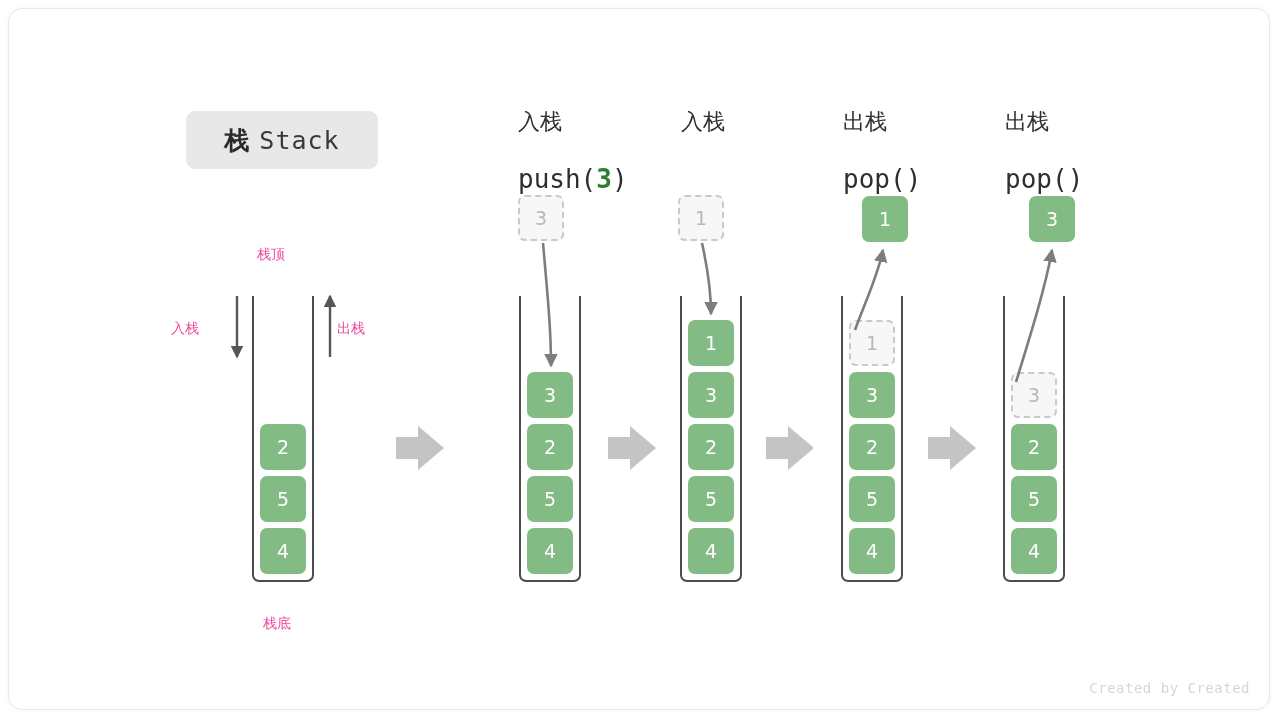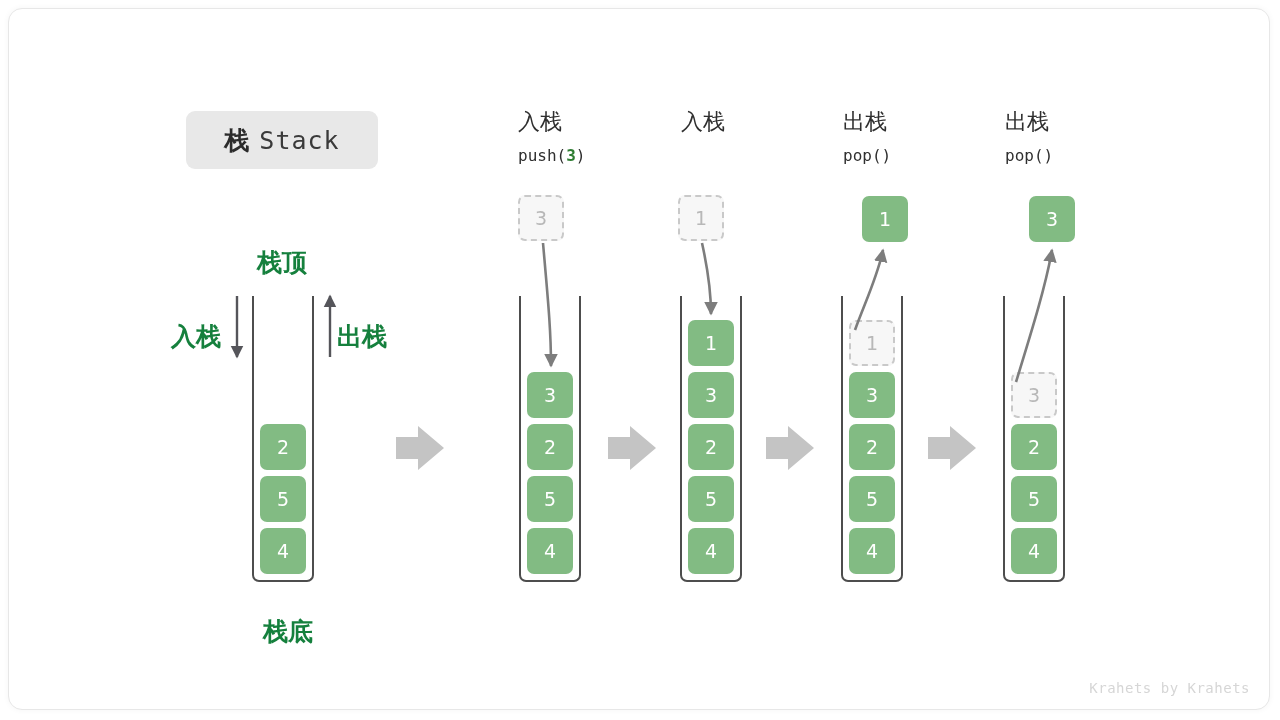--- a/index.html
+++ b/index.html
@@ -57,45 +57,46 @@
     font-size: 25px;
     color: #3a3a3a;
     margin-left: 10px;
     letter-spacing: 1px;
   }
 
   
   .cn-bold {
     position: absolute;
     font-family: "DejaVu Sans", "Liberation Sans", sans-serif;
-    font-weight: bold;
-    font-size: 25px;
-    color: #15803d;
+    font-weight: normal;
+    font-size: 14px;
+    color: #ec4899;
     white-space: nowrap;
   }
 
   
   .op-head {
     position: absolute;
     width: 170px;
     text-align: left;
   }
   .op-head .op-cn {
     font-family: "DejaVu Sans", "Liberation Sans", sans-serif;
     font-size: 22px;
     color: #2f2f2f;
     line-height: 34px;
     white-space: nowrap;
   }
   .op-head .op-code {
     font-family: "DejaVu Sans Mono", "Liberation Mono", monospace;
-    font-size: 16px;
+    font-size: 26px;
     color: #2f2f2f;
     line-height: 34px;
     white-space: nowrap;
+    margin-top: 23px;
   }
   .op-head .op-code .arg {
     color: #2e7d32;
     font-weight: bold;
   }
 
   
   .stack {
     position: absolute;
     width: 62px;
@@ -252,14 +253,14 @@
       <path d="M608,437 h22 v-11 l26,22 -26,22 v-11 h-22 z"></path>
     </g>
     <g fill="#c4c4c4">
       <path d="M766,437 h22 v-11 l26,22 -26,22 v-11 h-22 z"></path>
     </g>
     <g fill="#c4c4c4">
       <path d="M928,437 h22 v-11 l26,22 -26,22 v-11 h-22 z"></path>
     </g>
   </svg>
 
-  <div class="watermark">Krahets by Krahets</div>
+  <div class="watermark">Created by Created</div>
 </div>
 
 </body></html>

